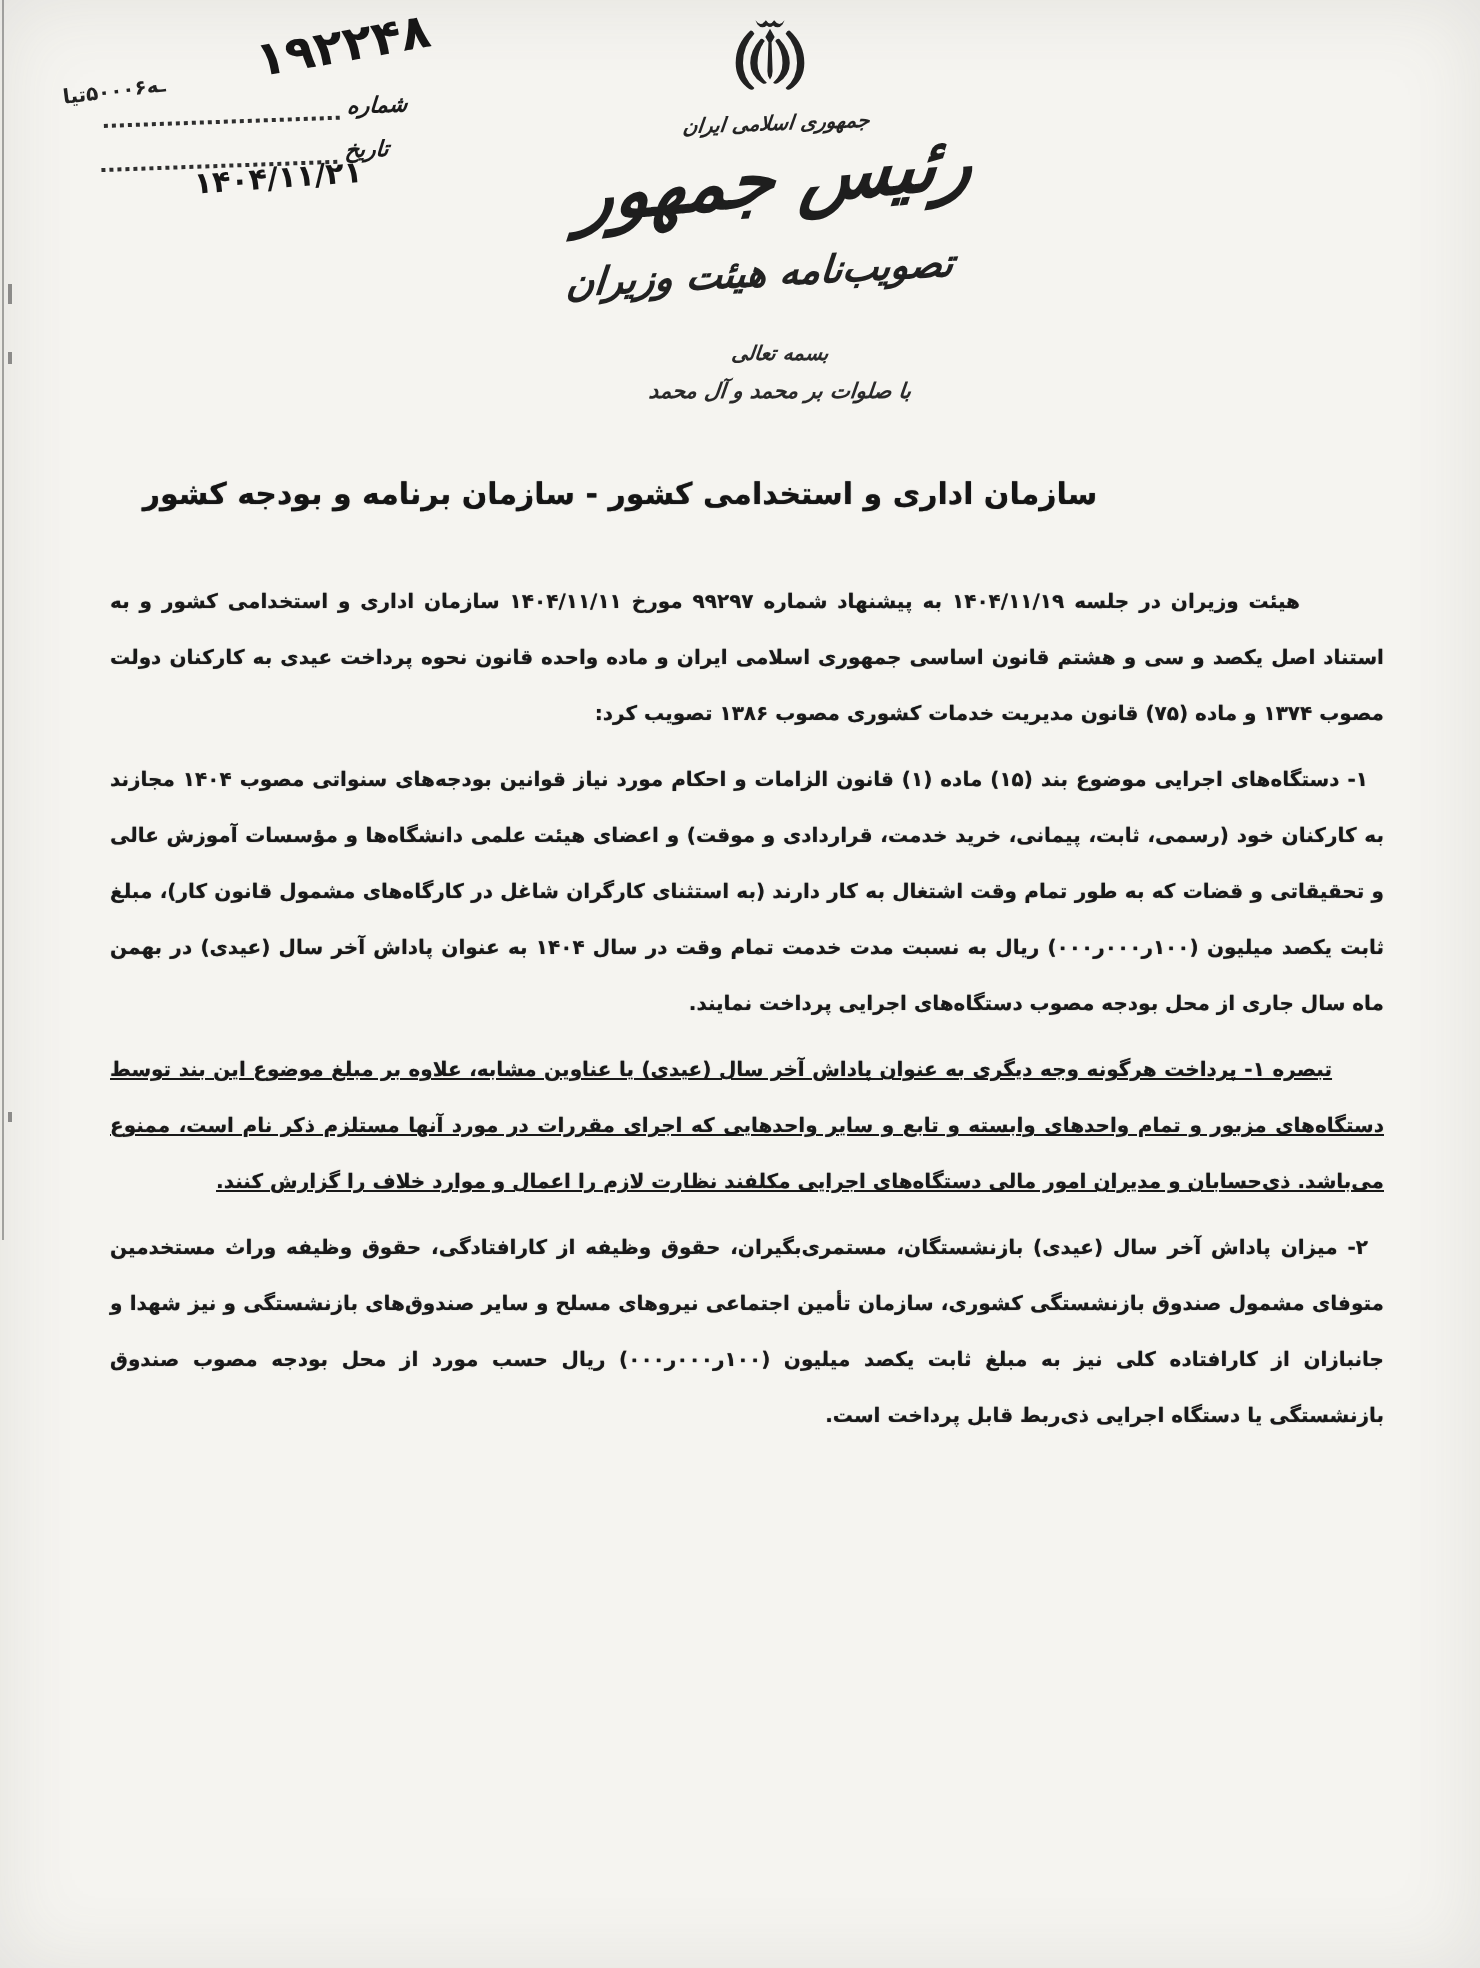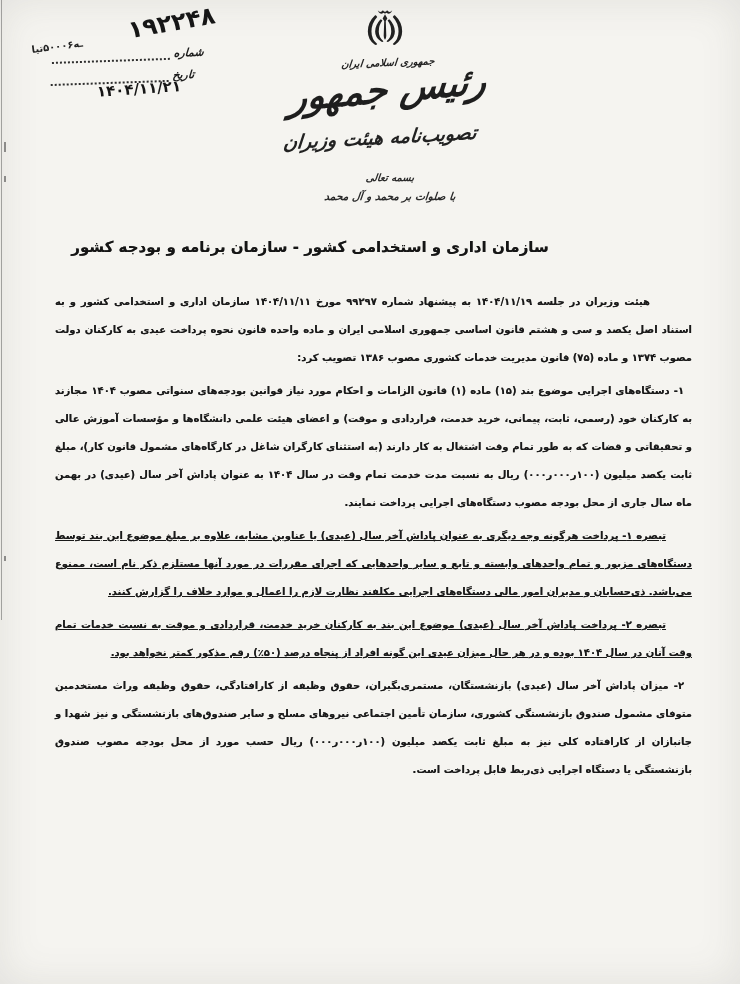--- a/index.html
+++ b/index.html
@@ -118,17 +118,16 @@
 
   <div class="bismillah">بسمه تعالی</div>
   <div class="salawat">با صلوات بر محمد و آل محمد</div>
 
   <div class="addressee">سازمان اداری و استخدامی کشور - سازمان برنامه و بودجه کشور</div>
 
   <div class="doc-body">
     <p class="indent-lg">هیئت وزیران در جلسه ۱۴۰۴/۱۱/۱۹ به پیشنهاد شماره ۹۹۲۹۷ مورخ ۱۴۰۴/۱۱/۱۱ سازمان اداری و استخدامی کشور و به استناد اصل یکصد و سی و هشتم قانون اساسی جمهوری اسلامی ایران و ماده واحده قانون نحوه پرداخت عیدی به کارکنان دولت مصوب ۱۳۷۴ و ماده (۷۵) قانون مدیریت خدمات کشوری مصوب ۱۳۸۶ تصویب کرد:</p>
     <p class="indent-sm">۱- دستگاه‌های اجرایی موضوع بند (۱۵) ماده (۱) قانون الزامات و احکام مورد نیاز قوانین بودجه‌های سنواتی مصوب ۱۴۰۴ مجازند به کارکنان خود (رسمی، ثابت، پیمانی، خرید خدمت، قراردادی و موقت) و اعضای هیئت علمی دانشگاه‌ها و مؤسسات آموزش عالی و تحقیقاتی و قضات که به طور تمام وقت اشتغال به کار دارند (به استثنای کارگران شاغل در کارگاه‌های مشمول قانون کار)، مبلغ ثابت یکصد میلیون (۱۰۰ر۰۰۰ر۰۰۰) ریال به نسبت مدت خدمت تمام وقت در سال ۱۴۰۴ به عنوان پاداش آخر سال (عیدی) در بهمن ماه سال جاری از محل بودجه مصوب دستگاه‌های اجرایی پرداخت نمایند.</p>
     <p class="indent-md">تبصره ۱- پرداخت هرگونه وجه دیگری به عنوان پاداش آخر سال (عیدی) یا عناوین مشابه، علاوه بر مبلغ موضوع این بند توسط دستگاه‌های مزبور و تمام واحدهای وابسته و تابع و سایر واحدهایی که اجرای مقررات در مورد آنها مستلزم ذکر نام است، ممنوع می‌باشد. ذی‌حسابان و مدیران امور مالی دستگاه‌های اجرایی مکلفند نظارت لازم را اعمال و موارد خلاف را گزارش کنند.</p>
-    <p class="indent-md">تبصره ۲- پرداخت پاداش آخر سال (عیدی) موضوع این بند به کارکنان خرید خدمت، قراردادی و موقت به نسبت خدمات تمام وقت آنان در سال ۱۴۰۴ بوده و در هر حال میزان عیدی این گونه افراد از پنجاه درصد (۵۰٪) رقم مذکور کمتر نخواهد بود.</p>
     <p class="indent-sm">۲- میزان پاداش آخر سال (عیدی) بازنشستگان، مستمری‌بگیران، حقوق وظیفه از کارافتادگی، حقوق وظیفه وراث مستخدمین متوفای مشمول صندوق بازنشستگی کشوری، سازمان تأمین اجتماعی نیروهای مسلح و سایر صندوق‌های بازنشستگی و نیز شهدا و جانبازان از کارافتاده کلی نیز به مبلغ ثابت یکصد میلیون (۱۰۰ر۰۰۰ر۰۰۰) ریال حسب مورد از محل بودجه مصوب صندوق بازنشستگی یا دستگاه اجرایی ذی‌ربط قابل پرداخت است.</p>
   </div>
 
 </div>
 
 </body></html>

